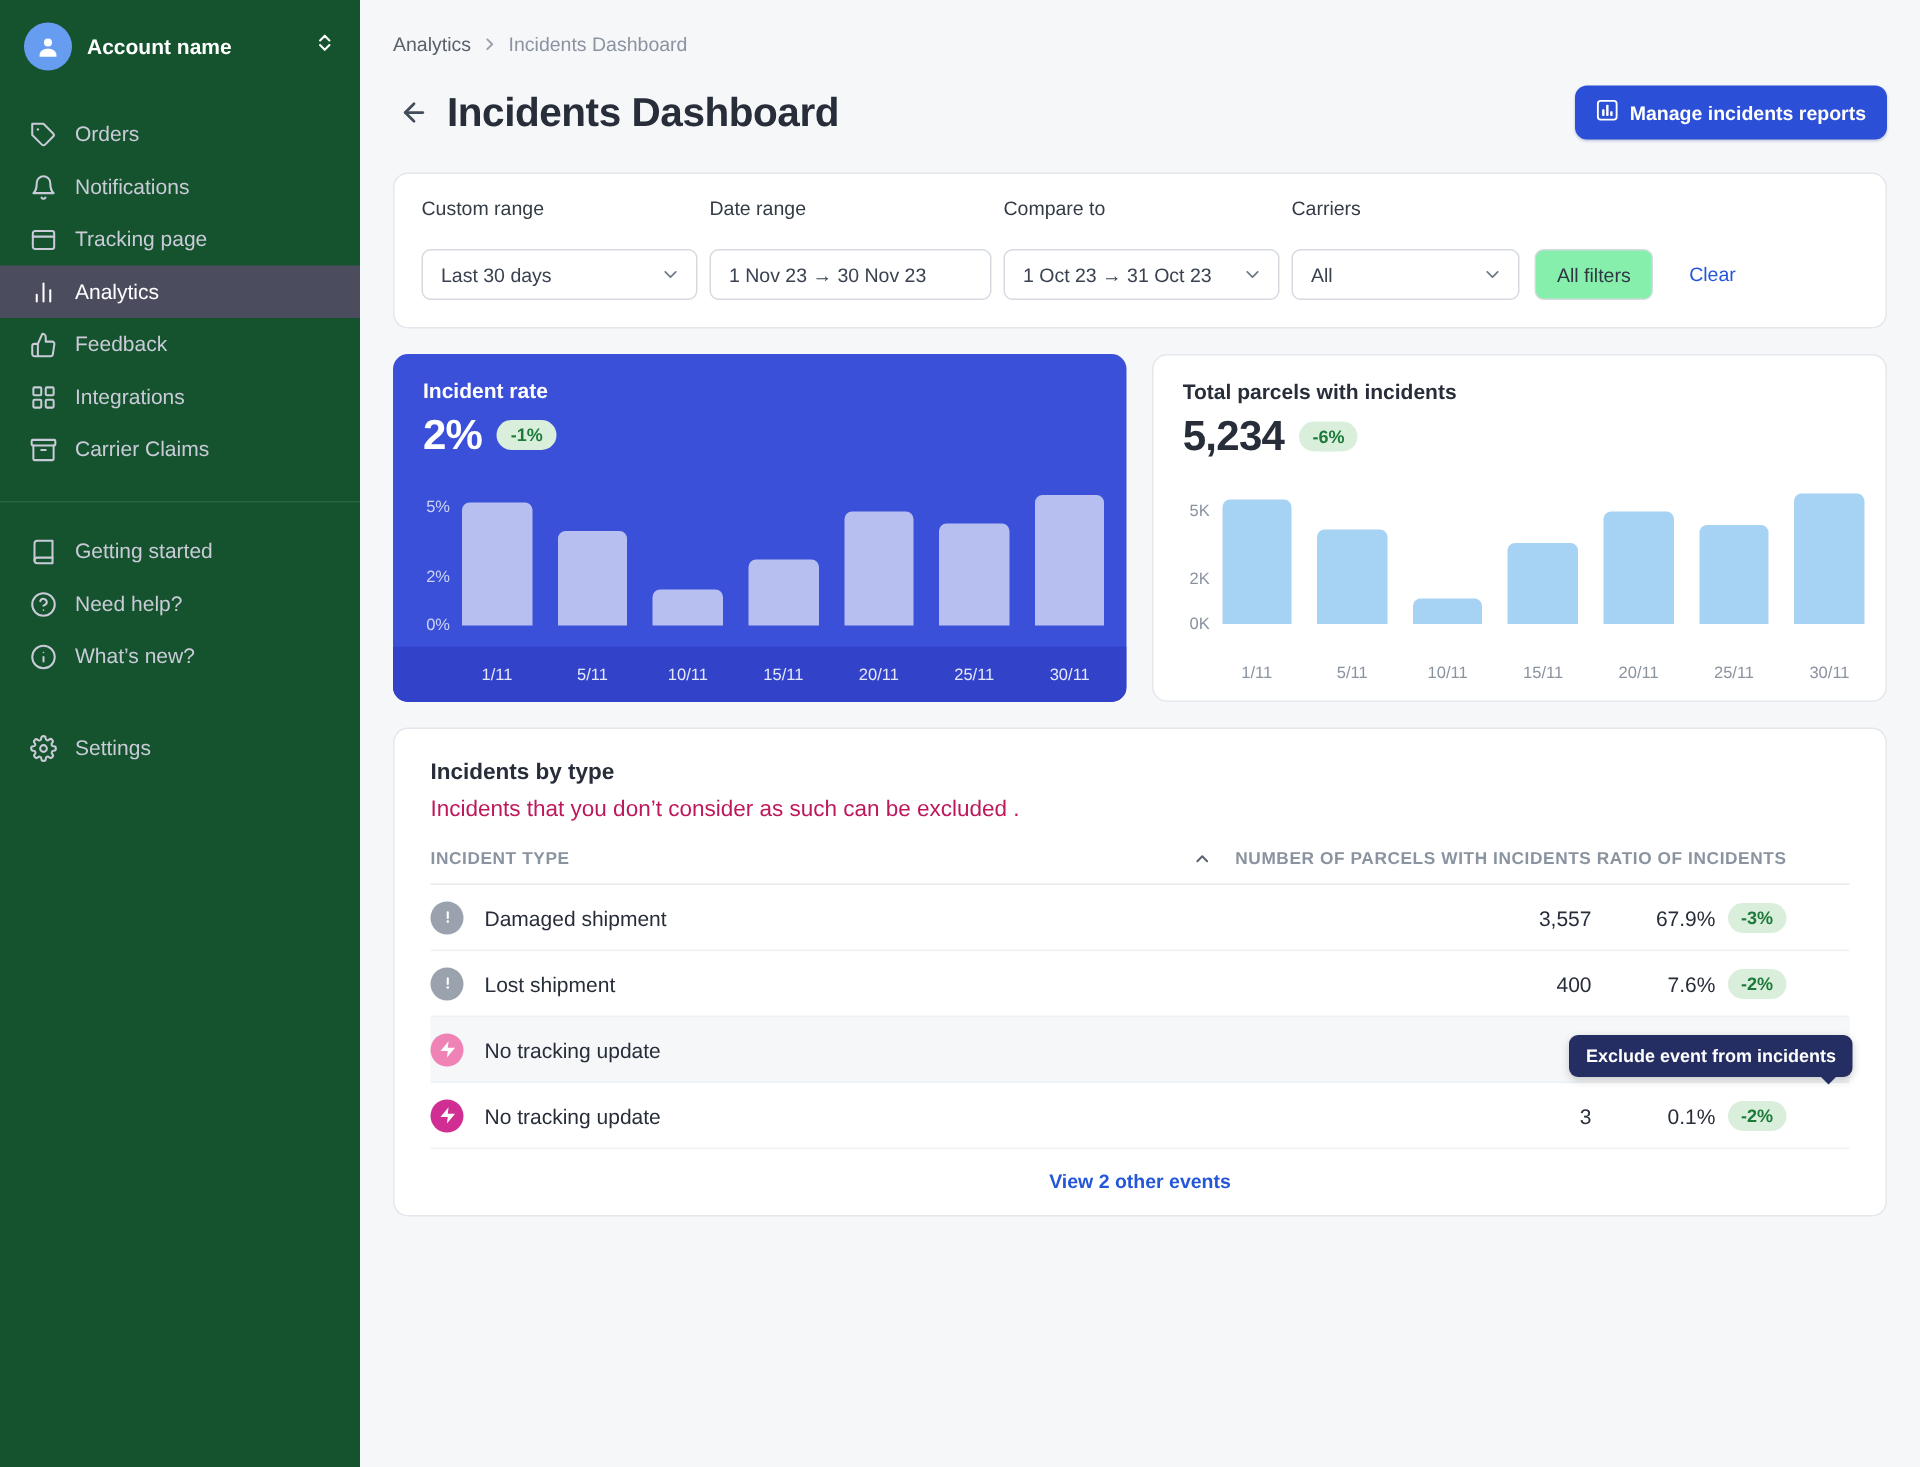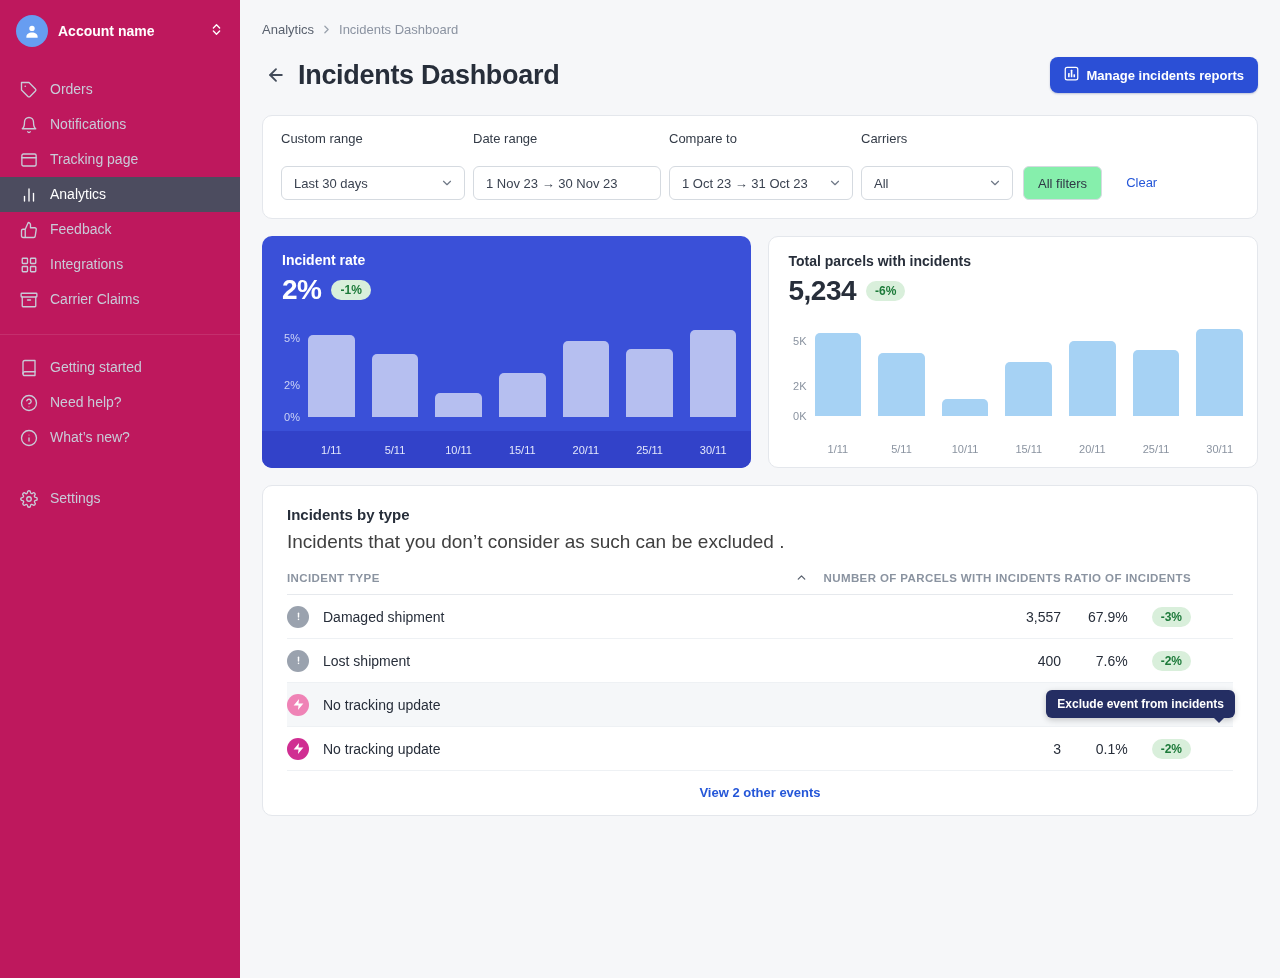--- a/index.html
+++ b/index.html
@@ -1,20 +1,20 @@
 <!DOCTYPE html>
 <html><head>
 <meta charset="utf-8">
 <style>
   html,body{margin:0;padding:0;}
   .app{width:1280px;height:978px;display:flex;background:#f6f7f9;font-family:"Liberation Sans","DejaVu Sans",sans-serif;overflow:hidden;}
   .ic{width:18px;height:18px;display:block;}
 
   
-  .sidebar{width:240px;min-width:240px;background:#be185d;height:100%;box-sizing:border-box;display:flex;flex-direction:column;}
+  .sidebar{width:240px;min-width:240px;background:#14532d;height:100%;box-sizing:border-box;display:flex;flex-direction:column;}
   .account{display:flex;align-items:center;gap:10px;padding:15px 16px;cursor:pointer;}
   .avatar{width:32px;height:32px;border-radius:50%;background:#679df1;display:flex;align-items:center;justify-content:center;flex-shrink:0;}
   .avatar svg{width:18px;height:18px;}
   .account-name{flex:1;color:#ffffff;font-size:14px;font-weight:700;}
   .switch-icon svg{width:15px;height:15px;color:#ffffff;}
   .nav{padding:4px 0;}
   .nav.first{padding-top:10px;}
   .nav-item{display:flex;align-items:center;gap:12px;padding:8px 20px;color:#c9cbd8;font-size:14px;cursor:pointer;}
   .nav-item.active{background:#4c4c5f;color:#ffffff;}
   .nav-label{line-height:19px;}
@@ -68,35 +68,35 @@
   .x-strip{position:absolute;left:0;right:0;bottom:0;height:37px;}
   .blue .x-strip{background:#3242c9;}
   .x-axis{position:absolute;left:46px;right:14px;bottom:0;height:37px;display:flex;gap:17px;align-items:center;z-index:2;}
   .xlabel{flex:1;text-align:center;font-size:11px;}
   .blue .xlabel{color:#e4e8fc;}
   .light .xlabel{color:#8a93a0;}
 
   
   .incidents-card{margin-top:17px;background:#fff;border:1px solid #e4e7ec;border-radius:10px;padding:20px 24px 0;position:relative;box-sizing:border-box;}
   .inc-title{font-size:15px;font-weight:700;color:#272e3a;margin:0;}
-  .inc-sub{font-size:19px;color:#404040;margin-top:8px;}
+  .inc-sub{font-size:15px;color:#be185d;margin-top:8px;}
   .t-head{display:grid;grid-template-columns:1fr 300px 130px 42px;align-items:center;padding:18px 0 10px;border-bottom:1px solid #e6e9ed;font-size:11.5px;font-weight:600;color:#8a93a0;letter-spacing:0.4px;}
   .h-parcels{display:flex;align-items:center;justify-content:flex-end;gap:16px;cursor:pointer;}
   .sort-icon svg{width:13px;height:13px;color:#59616e;display:block;}
   .h-ratio{text-align:right;cursor:pointer;}
   .t-row{display:grid;grid-template-columns:1fr 300px 130px 42px;align-items:center;height:43px;border-bottom:1px solid #eef1f4;font-size:14px;color:#272e3a;}
   .t-row.hovered{background:#f5f7f9;}
   .cell-type{display:flex;align-items:center;gap:14px;}
   .row-icon{width:22px;height:22px;border-radius:50%;display:flex;align-items:center;justify-content:center;flex-shrink:0;}
   .row-icon.alert{background:#9aa2ae;}
   .row-icon.bolt-pink{background:#ef83b6;}
   .row-icon.bolt-magenta{background:#d02e92;}
   .row-icon svg{width:13px;height:13px;display:block;}
   .cell-num{text-align:right;}
-  .cell-ratio{display:flex;align-items:center;justify-content:flex-end;gap:24px;}
+  .cell-ratio{display:flex;align-items:center;justify-content:flex-end;gap:8px;}
   .badge{font-size:12px;font-weight:600;padding:3px 9px;border-radius:11px;}
   .badge.green{background:#d9efdb;color:#1d7a3a;}
   .badge.red{background:#f9dada;color:#c23b3b;}
   .cell-action{display:flex;justify-content:flex-end;align-items:center;padding-right:4px;}
   .minus-btn{width:20px;height:20px;cursor:pointer;}
   .minus-btn svg{width:20px;height:20px;display:block;}
   .footer-link{text-align:center;padding:14px 0 15px;font-size:13px;font-weight:700;color:#2456d8;cursor:pointer;}
   .tooltip{position:absolute;top:204px;right:22px;background:#242e63;color:#fff;font-size:12px;font-weight:600;padding:7px 11px;border-radius:6px;white-space:nowrap;z-index:10;box-shadow:0 2px 6px rgba(0,0,0,.2);}
   .tooltip::after{content:"";position:absolute;right:10px;bottom:-5px;width:0;height:0;border-left:6px solid transparent;border-right:6px solid transparent;border-top:6px solid #242e63;}
 </style>

